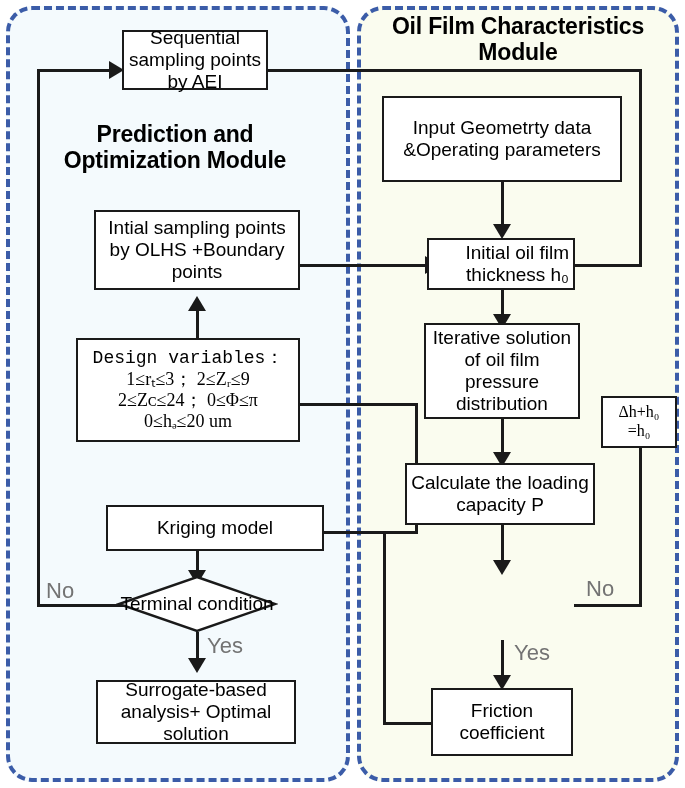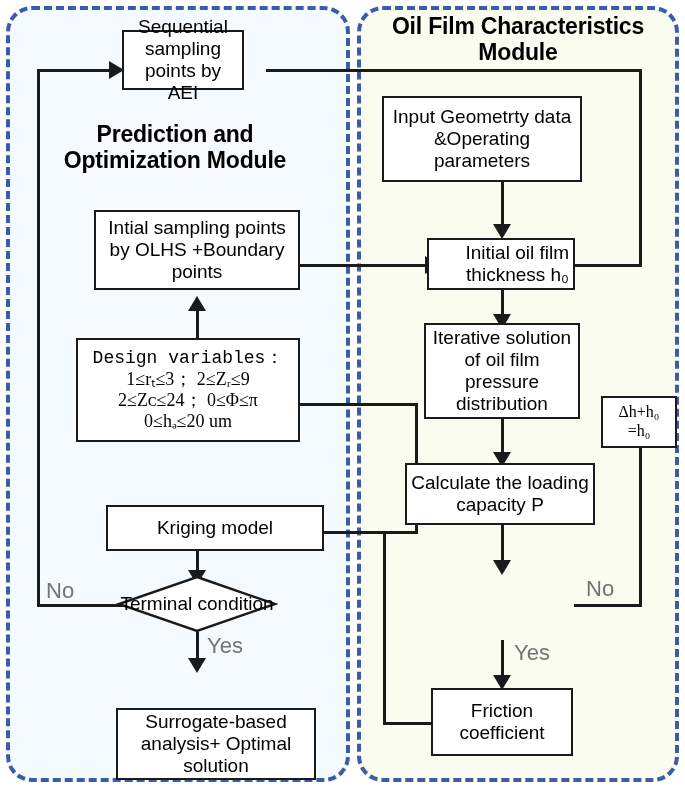--- a/index.html
+++ b/index.html
@@ -182,21 +182,21 @@
 
   <div class="ln lnv" style="left:501px; top:524px; width:3px; height:44px;"></div>
   <div class="arw arw-down" style="left:493px; top:560px;"></div>
 
   <div class="ln lnh" style="left:574px; top:604px; width:68px;"></div>
   <div class="ln lnv" style="left:639px; top:442px; width:3px; height:165px;"></div>
 
   <div class="ln lnv" style="left:501px; top:640px; width:3px; height:44px;"></div>
   <div class="arw arw-down" style="left:493px; top:675px;"></div>
 
-  <div class="node" style="left:122px; top:30px; width:122px; height:60px;">
+  <div class="node" style="left:122px; top:30px; width:146px; height:60px;">
     <span class="txt">Sequential sampling points by AEI</span>
   </div>
 
   <div class="node" style="left:94px; top:210px; width:206px; height:80px;">
     <span class="txt">Intial sampling points  by OLHS +Boundary points</span>
   </div>
 
   <div class="node" style="left:76px; top:338px; width:224px; height:104px; flex-direction:column; justify-content:center;">
     <div class="dv-title">Design variables：</div>
     <div class="mathline">1≤rₜ≤3； 2≤Zᵣ≤9</div>
@@ -208,25 +208,25 @@
     <span class="txt">Kriging model</span>
   </div>
 
   <div class="diamond-wrap" style="left:116px; top:575px; width:162px; height:58px;text-decoration:underline;">
     <svg width="162" height="58" viewBox="0 0 162 58">
       <polygon points="81,2 159,29 81,56 3,29" fill="#ffffff" stroke="#1a1a1a" stroke-width="2.4"></polygon>
     </svg>
     <div class="diamond-label">Terminal condition</div>
   </div>
 
-  <div class="node" style="left:96px; top:708px; width:200px; height:72px;margin-left:20px;">
+  <div class="node" style="left:96px; top:680px; width:200px; height:64px;">
     <span class="txt">Surrogate-based analysis+ Optimal solution</span>
   </div>
 
-  <div class="node" style="left:382px; top:96px; width:200px; height:86px;">
+  <div class="node" style="left:382px; top:96px; width:240px; height:86px;">
     <span class="txt">Input Geometrty data &amp;Operating parameters</span>
   </div>
 
   <div class="node" style="left:427px; top:238px; width:148px; height:52px;text-align:right;">
     <span class="txt">Initial oil film thickness h₀</span>
   </div>
 
   <div class="node" style="left:424px; top:323px; width:156px; height:96px;">
     <span class="txt">Iterative solution of oil film pressure distribution</span>
   </div>

